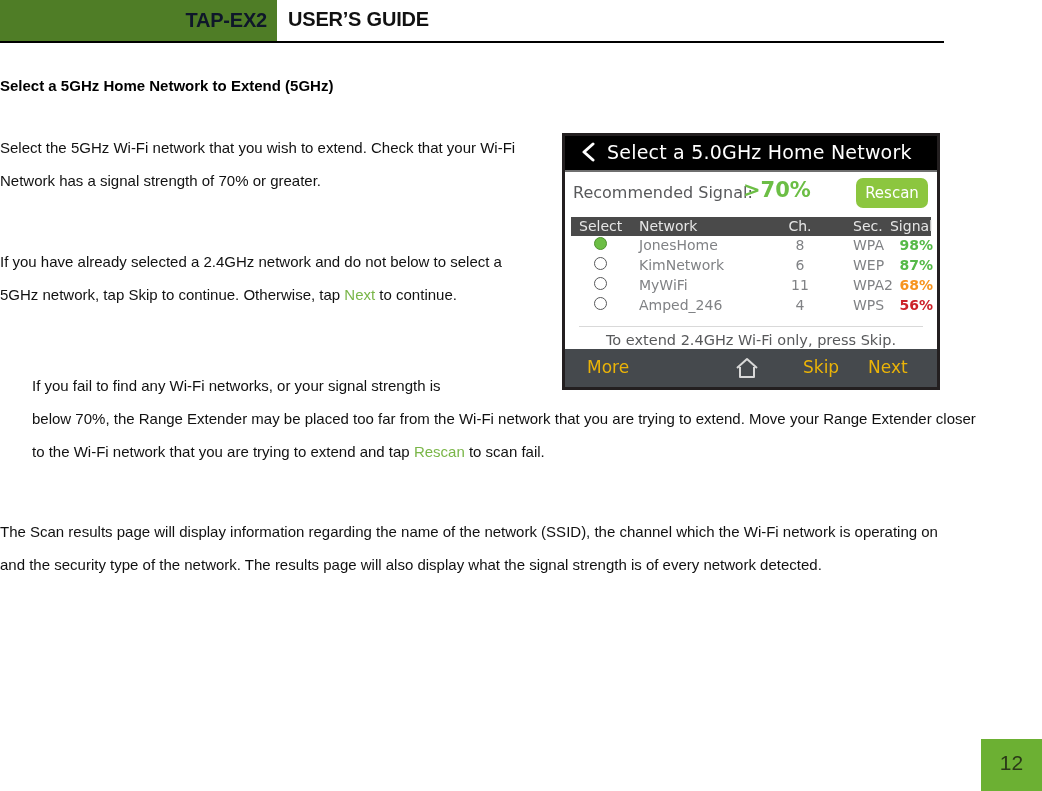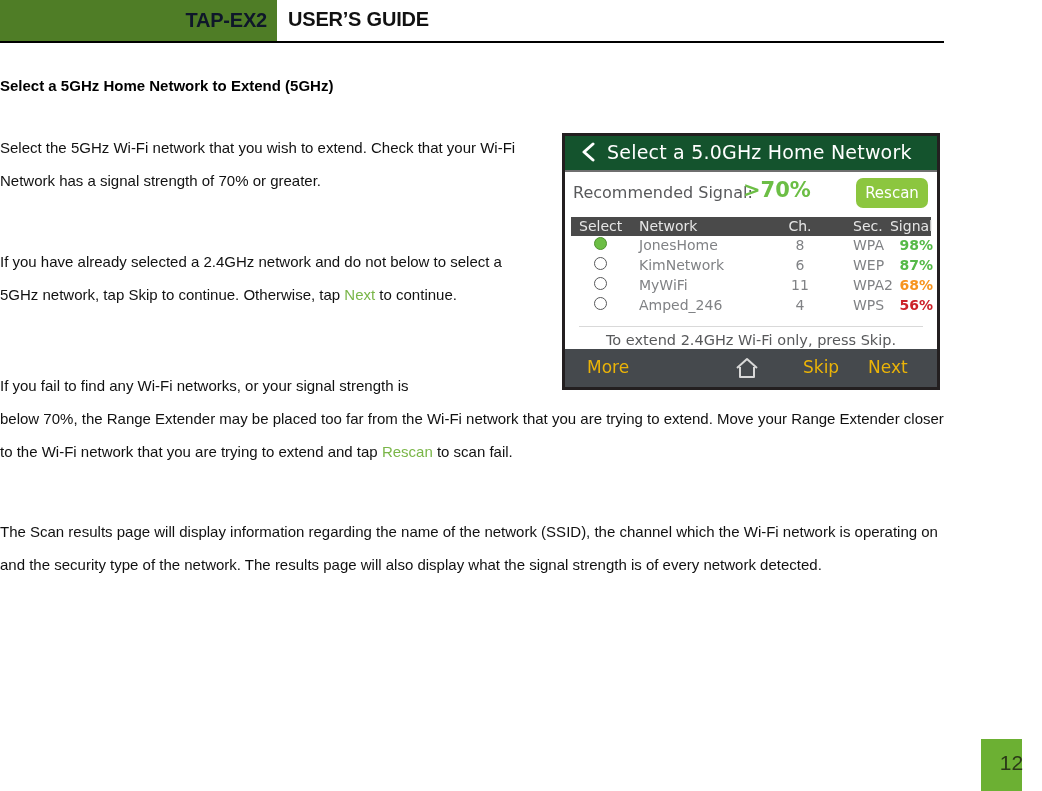--- a/index.html
+++ b/index.html
@@ -93,20 +93,21 @@
     position: absolute;
     left: 0;
     top: 200px;
     width: 540px;
   }
   .para-c {
     position: absolute;
     left: 0;
     top: 324px;
     width: 948px;
+    padding-left: 32px;
   }
   .para-d {
     position: absolute;
     left: 0;
     top: 470px;
     width: 948px;
   }
   .para-c .firstline {
     display: block;
     width: 536px;
@@ -124,21 +125,21 @@
     height: 257px;
     background: #ffffff;
     border: 3px solid #231f20;
     box-sizing: border-box;
     overflow: hidden;
     font-family: "DejaVu Sans", sans-serif;
   }
   .dev-titlebar {
     position: relative;
     height: 36px;
-    background: #14532d;
+    background: #000000;
     border-bottom: 2px solid #6f6f6f;
     box-sizing: border-box;
   }
   .dev-back-icon {
     position: absolute;
     left: 16px;
     top: 6px;
     width: 16px;
     height: 20px;
   }
@@ -284,21 +285,21 @@
     width: 24px;
     height: 22px;
   }
   .home-icon svg { display: block; }
 
   
   .page-number-box {
     position: absolute;
     left: 981px;
     top: 739px;
-    width: 41px;
+    width: 61px;
     height: 52px;
     background: #6cb033;
   }
   .page-number-text {
     position: absolute;
     left: 0;
     top: 12px;
     width: 61px;
     text-align: center;
     font-size: 21px;

